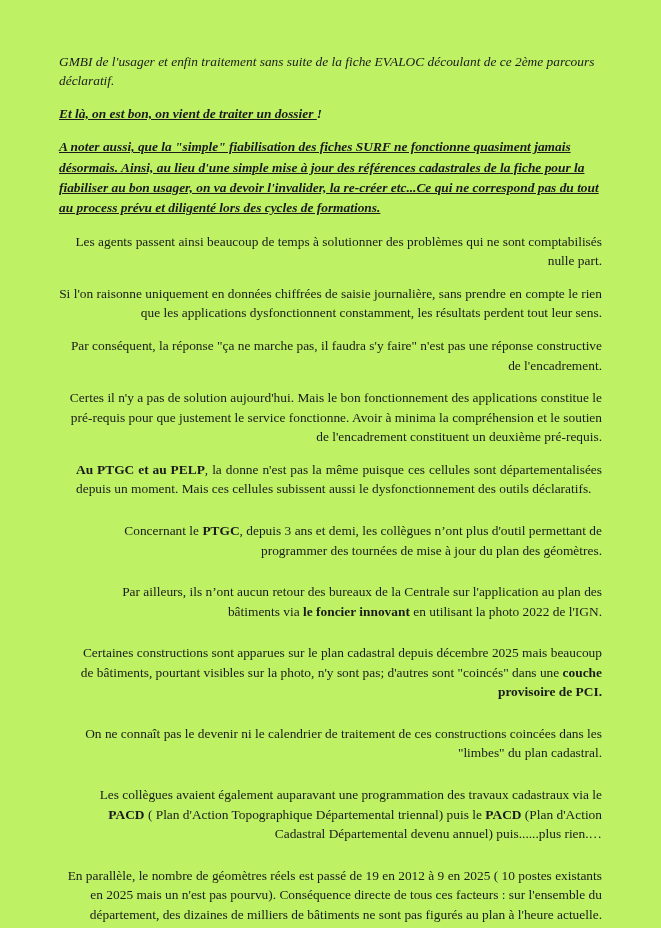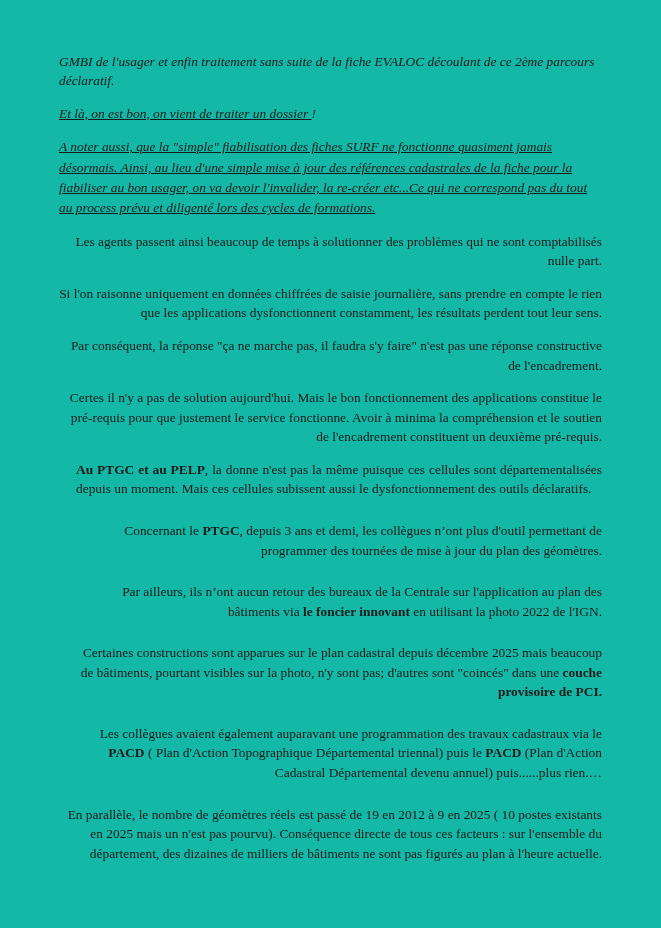--- a/index.html
+++ b/index.html
@@ -16,21 +16,21 @@
     font-family: "Liberation Serif", "DejaVu Serif", serif;
     color: #000000;
     -webkit-font-smoothing: antialiased;
   }
   .page {
     position: absolute;
     top: 0;
     left: 0;
     width: 661px;
     height: 928px;
-    background: #14b8a6;
+    background: #bef264;
     box-sizing: border-box;
     padding: 52px 59px 0 59px;
   }
   .doc-body {
     width: 543px;
   }
 
   
   p {
     margin: 0;
@@ -41,21 +41,21 @@
   }
 
   .p-intro {
     font-style: italic;
     font-size: 13.4px;
     line-height: 1.45;
     margin-bottom: 13px;
   }
 
   .p-heading {
-    font-weight: normal;
+    font-weight: bold;
     font-style: italic;
     font-size: 13.4px;
     line-height: 1.52;
     margin-bottom: 13px;
   }
   .p-heading .u {
     text-decoration: underline;
     text-underline-offset: 1px;
   }
 
@@ -117,20 +117,23 @@
     </p>
 
     <p class="p-body p-body-gap">
       <span>Par ailleurs, ils n’ont aucun retour des bureaux de la Centrale sur l'application au plan des bâtiments via </span><b>le foncier innovant</b><span> en utilisant la photo 2022 de l'IGN.</span>
     </p>
 
     <p class="p-body p-body-gap">
       <span>Certaines constructions sont apparues sur le plan cadastral depuis décembre 2025 mais beaucoup de bâtiments, pourtant visibles sur la photo, n'y sont pas; d'autres sont "coincés" dans une </span><b>couche provisoire de PCI.</b>
     </p>
 
+    <p class="p-body p-body-gap">
+      <span>On ne connaît pas le devenir ni le calendrier de traitement de ces constructions coincées dans les "limbes" du plan cadastral.</span>
+    </p>
 
     <p class="p-body p-body-gap">
       <span>Les collègues avaient également auparavant une programmation des travaux cadastraux via le </span><b>PACD</b><span> ( Plan d'Action Topographique Départemental triennal) puis le </span><b>PACD</b><span> (Plan d'Action Cadastral Départemental devenu annuel) puis......plus rien.…</span>
     </p>
 
     <p class="p-body">
       <span>En parallèle, le nombre de géomètres réels est passé de 19 en 2012 à 9 en 2025 ( 10 postes existants en 2025 mais un n'est pas pourvu). Conséquence directe de tous ces facteurs : sur l'ensemble du département, des dizaines de milliers de bâtiments ne sont pas figurés au plan à l'heure actuelle.</span>
     </p>
 
   </div>

